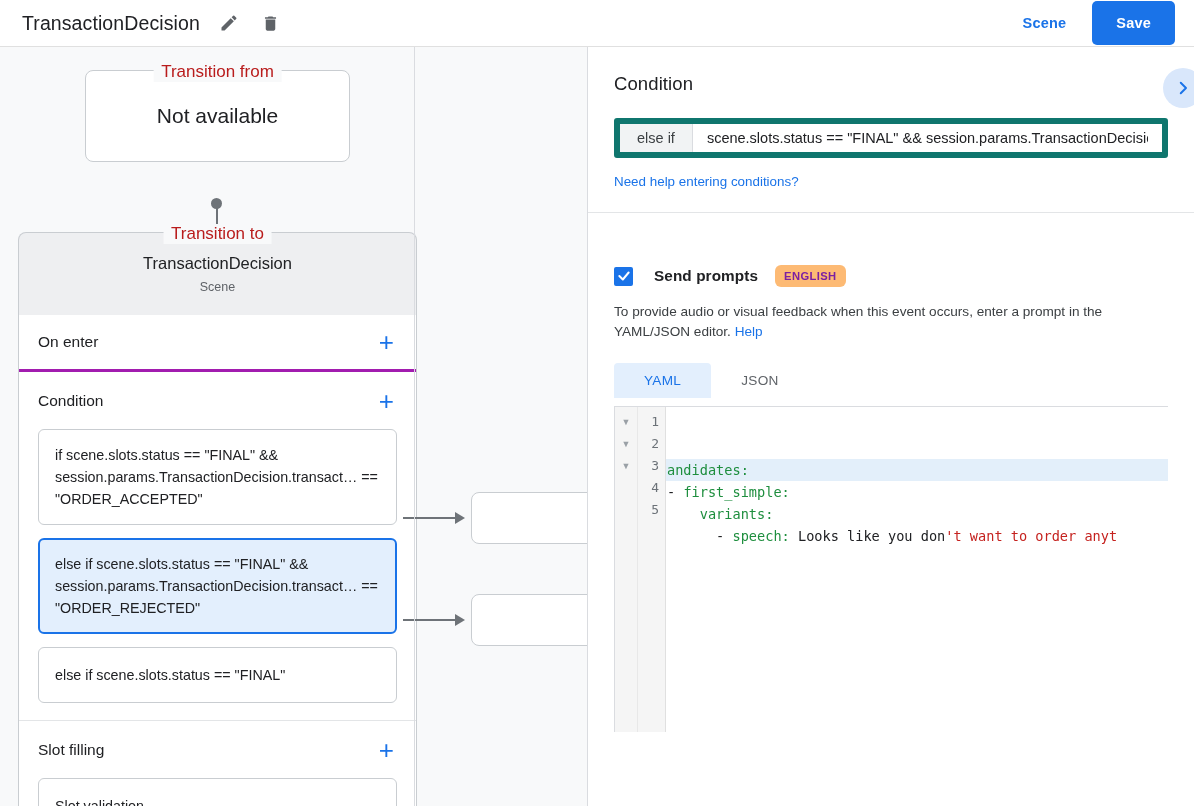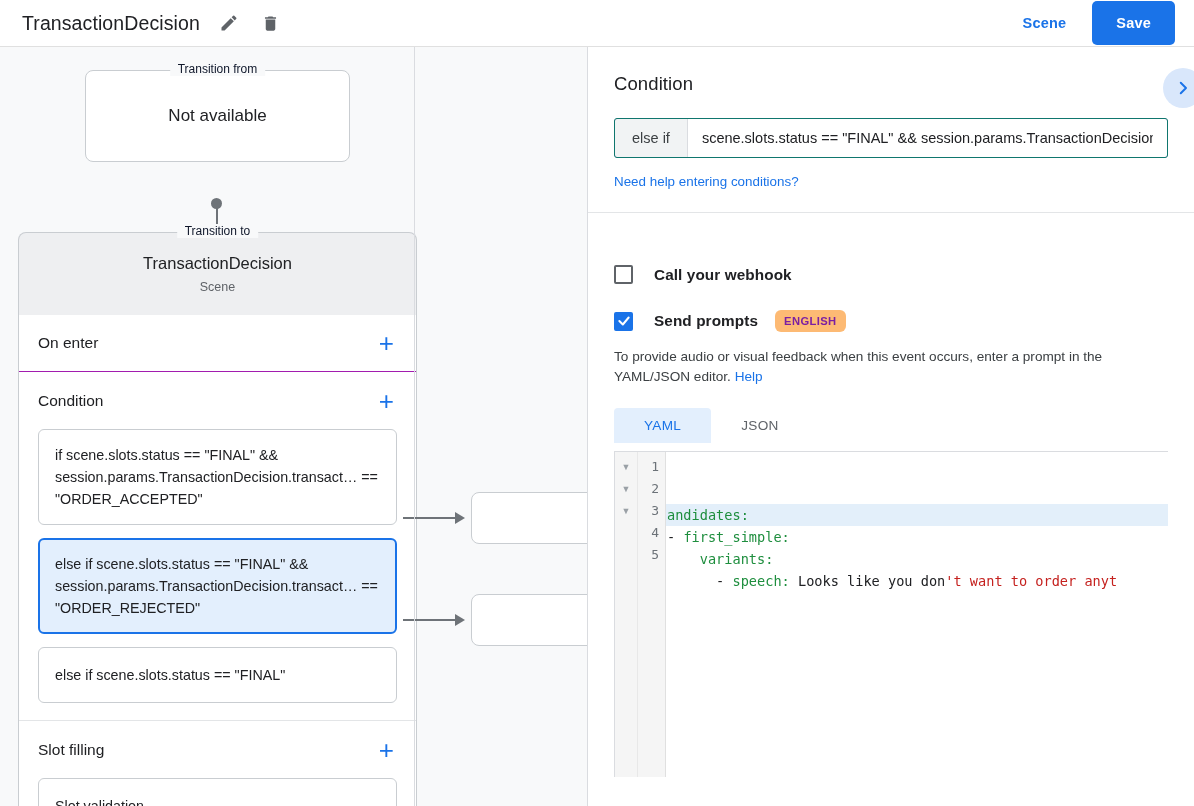--- a/index.html
+++ b/index.html
@@ -43,32 +43,32 @@
   .left-panel {
     position: absolute; left: 0; top: 47px; width: 587px; height: 759px;
     background: #f8f9fa; overflow: hidden;
   }
   .canvas { position: relative; width: 587px; height: 759px; }
 
   
   .node-group { position: absolute; }
   .node-legend {
     position: absolute; top: -8px; left: 50%; transform: translateX(-50%);
-    background: #f8f9fa; padding: 0 8px; font-size: 12px; color: #0f172a;
+    background: #f8f9fa; padding: 0 8px; font-size: 17px; color: #b91c1c;
     white-space: nowrap; z-index: 2;
   }
   .node-box {
     border: 1px solid #c9cdd1; border-radius: 8px;
     background: #ffffff; position: relative;
   }
 
   
   #tfrom { left: 85px; top: 23px; width: 265px; }
   #tfrom .node-box { height: 92px; display: flex; align-items: center; justify-content: center; }
-  .tfrom-label { font-size: 17px; color: #202124; }
+  .tfrom-label { font-size: 21px; color: #202124; }
 
   
   .conn-line {
     position: absolute; left: 216px; top: 156px; width: 2px; height: 62px;
     background: #6e7378;
   }
   .conn-dot {
     position: absolute; left: 211px; top: 151px;
     width: 11px; height: 11px; border-radius: 50%; background: #6e7378;
   }
@@ -88,21 +88,21 @@
   .scene-title { font-size: 16.5px; color: #202124; }
   .scene-sub { font-size: 12.5px; color: #5f6368; margin-top: 7px; }
 
   .scene-body {
     position: absolute; left: 18px; top: 268px; width: 399px;
     background: #ffffff; border: 1px solid #c9cdd1; border-top: none;
     border-radius: 0 0 8px 8px;
   }
   .sec-head {
     display: flex; align-items: center; justify-content: space-between;
-    padding: 0 19px; height: 57px; border-bottom: 1px solid #a21caf;
+    padding: 0 19px; height: 57px; border-bottom: 3px solid #a21caf;
   }
   .sec-head.nob { border-bottom: none; }
   .sec-title { font-size: 15.5px; color: #202124; }
   .plus-btn {
     color: #1a73e8; font-size: 26px; line-height: 1; font-weight: 300;
     cursor: pointer; padding: 0 3px; user-select: none;
   }
   .sec-body { padding: 0 19px 17px 19px; border-bottom: 1px solid #e3e5e7; }
   .sec-body.nob { border-bottom: none; }
   .chip {
@@ -141,21 +141,21 @@
   .rp-section-1 { padding: 26px 26px 22px 26px; border-bottom: 1px solid #e3e5e7; position: relative; }
   .rp-h {
     font-size: 18.5px; color: #202124; font-weight: 400; letter-spacing: .1px;
   }
   .expand-btn {
     position: absolute; right: -9px; top: 21px;
     width: 40px; height: 40px; border-radius: 20px; background: #d9e7fb;
     display: flex; align-items: center; justify-content: center; cursor: pointer;
   }
   .cond-input-row {
-    display: flex; margin-top: 23px; border: 1px solid #0f766e;
+    display: flex; margin-top: 23px; border: 6px solid #0f766e;
     border-radius: 3px; height: 40px; overflow: hidden; background: #0c4a6e;
   }
   .cond-prefix {
     background: #f1f3f4; border-right: 1px solid #dadce0;
     display: flex; align-items: center; padding: 0 17px;
     font-size: 14.5px; color: #3c4043; white-space: nowrap;
   }
   .cond-value {
     flex: 1 1 auto; border: none; outline: none; padding: 0 14px;
     font-size: 14.5px; color: #202124;
@@ -332,24 +332,20 @@
     <div class="cond-input-row">
       <div class="cond-prefix">else if</div>
       <input class="cond-value" type="text" value="scene.slots.status == &quot;FINAL&quot; &amp;&amp; session.params.TransactionDecision." style="">
     </div>
 
     <a class="help-link">Need help entering conditions?</a>
   </div>
 
   <div class="rp-section-2">
 
-    <div class="cb-row">
-      <div class="cbox"></div>
-      <span class="cb-label">Call your webhook</span>
-    </div>
 
     <div class="cb-row">
       <div class="cbox checked">
         <svg width="14" height="14" viewBox="0 0 24 24" fill="none" stroke="#ffffff" stroke-width="3.4" stroke-linecap="round" stroke-linejoin="round">
           <polyline points="4 12 10 18 20 6"></polyline>
         </svg>
       </div>
       <span class="cb-label">Send prompts</span>
       <span class="lang-badge">ENGLISH</span>
     </div>

